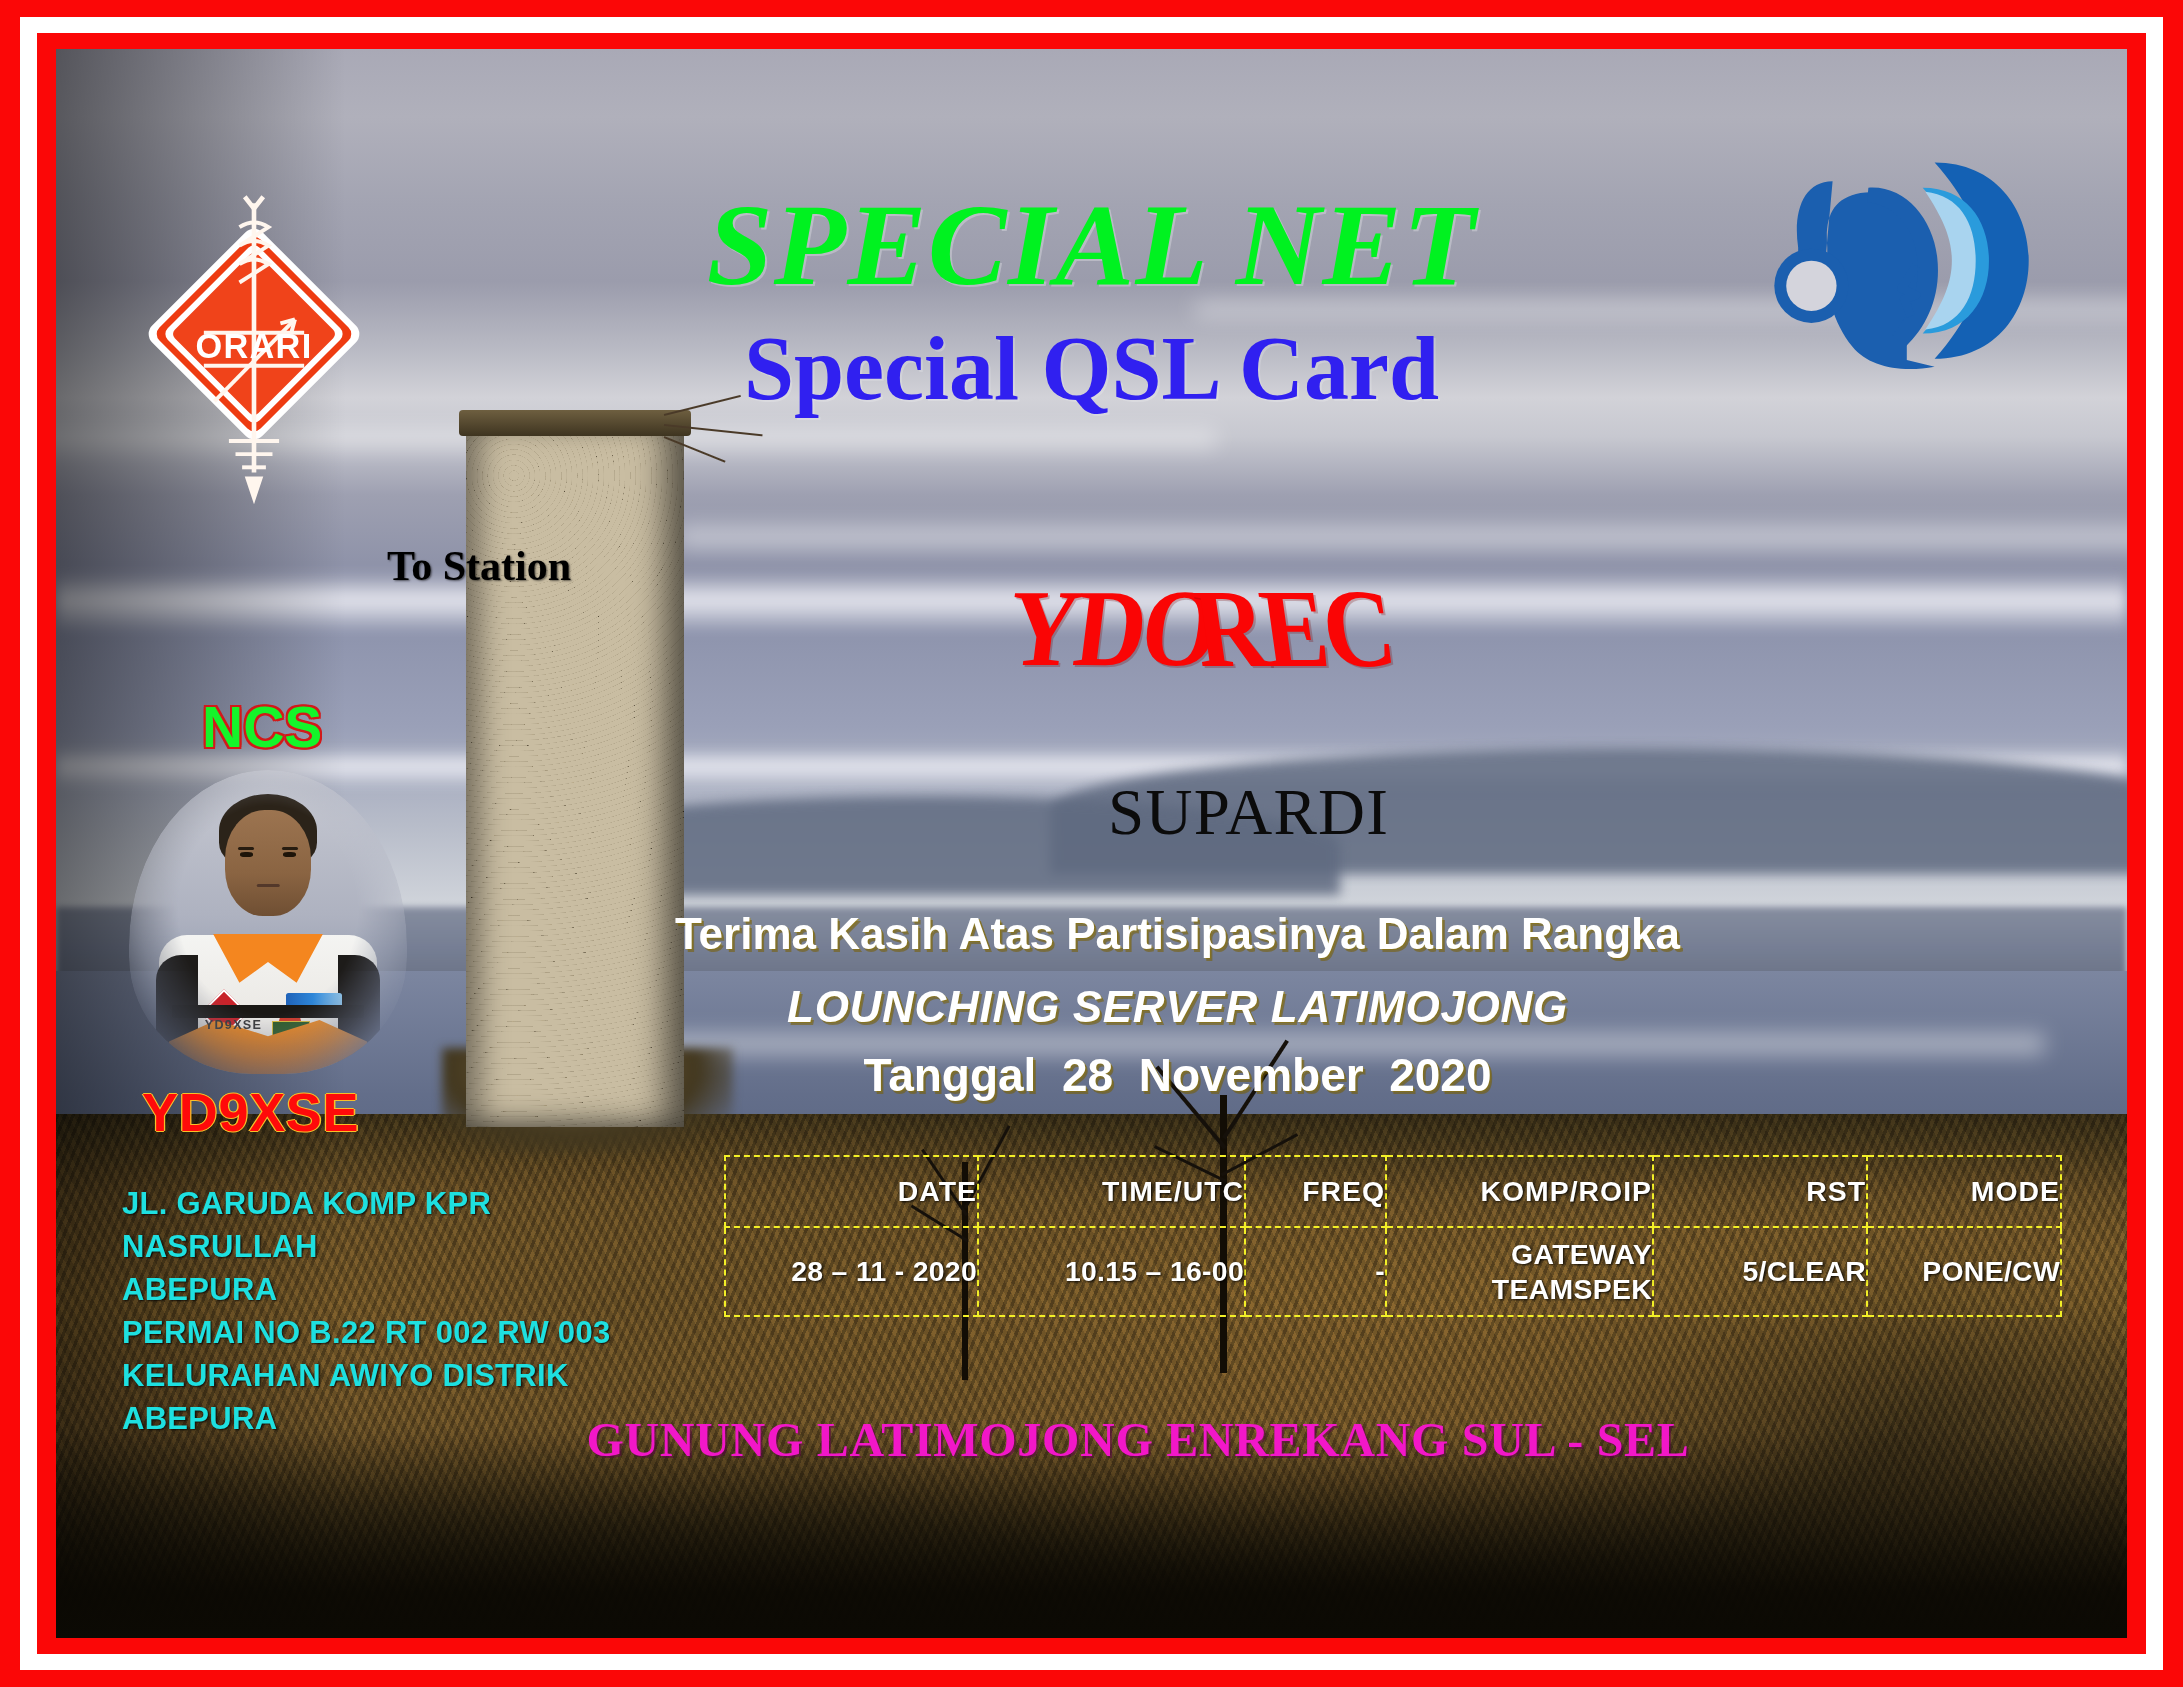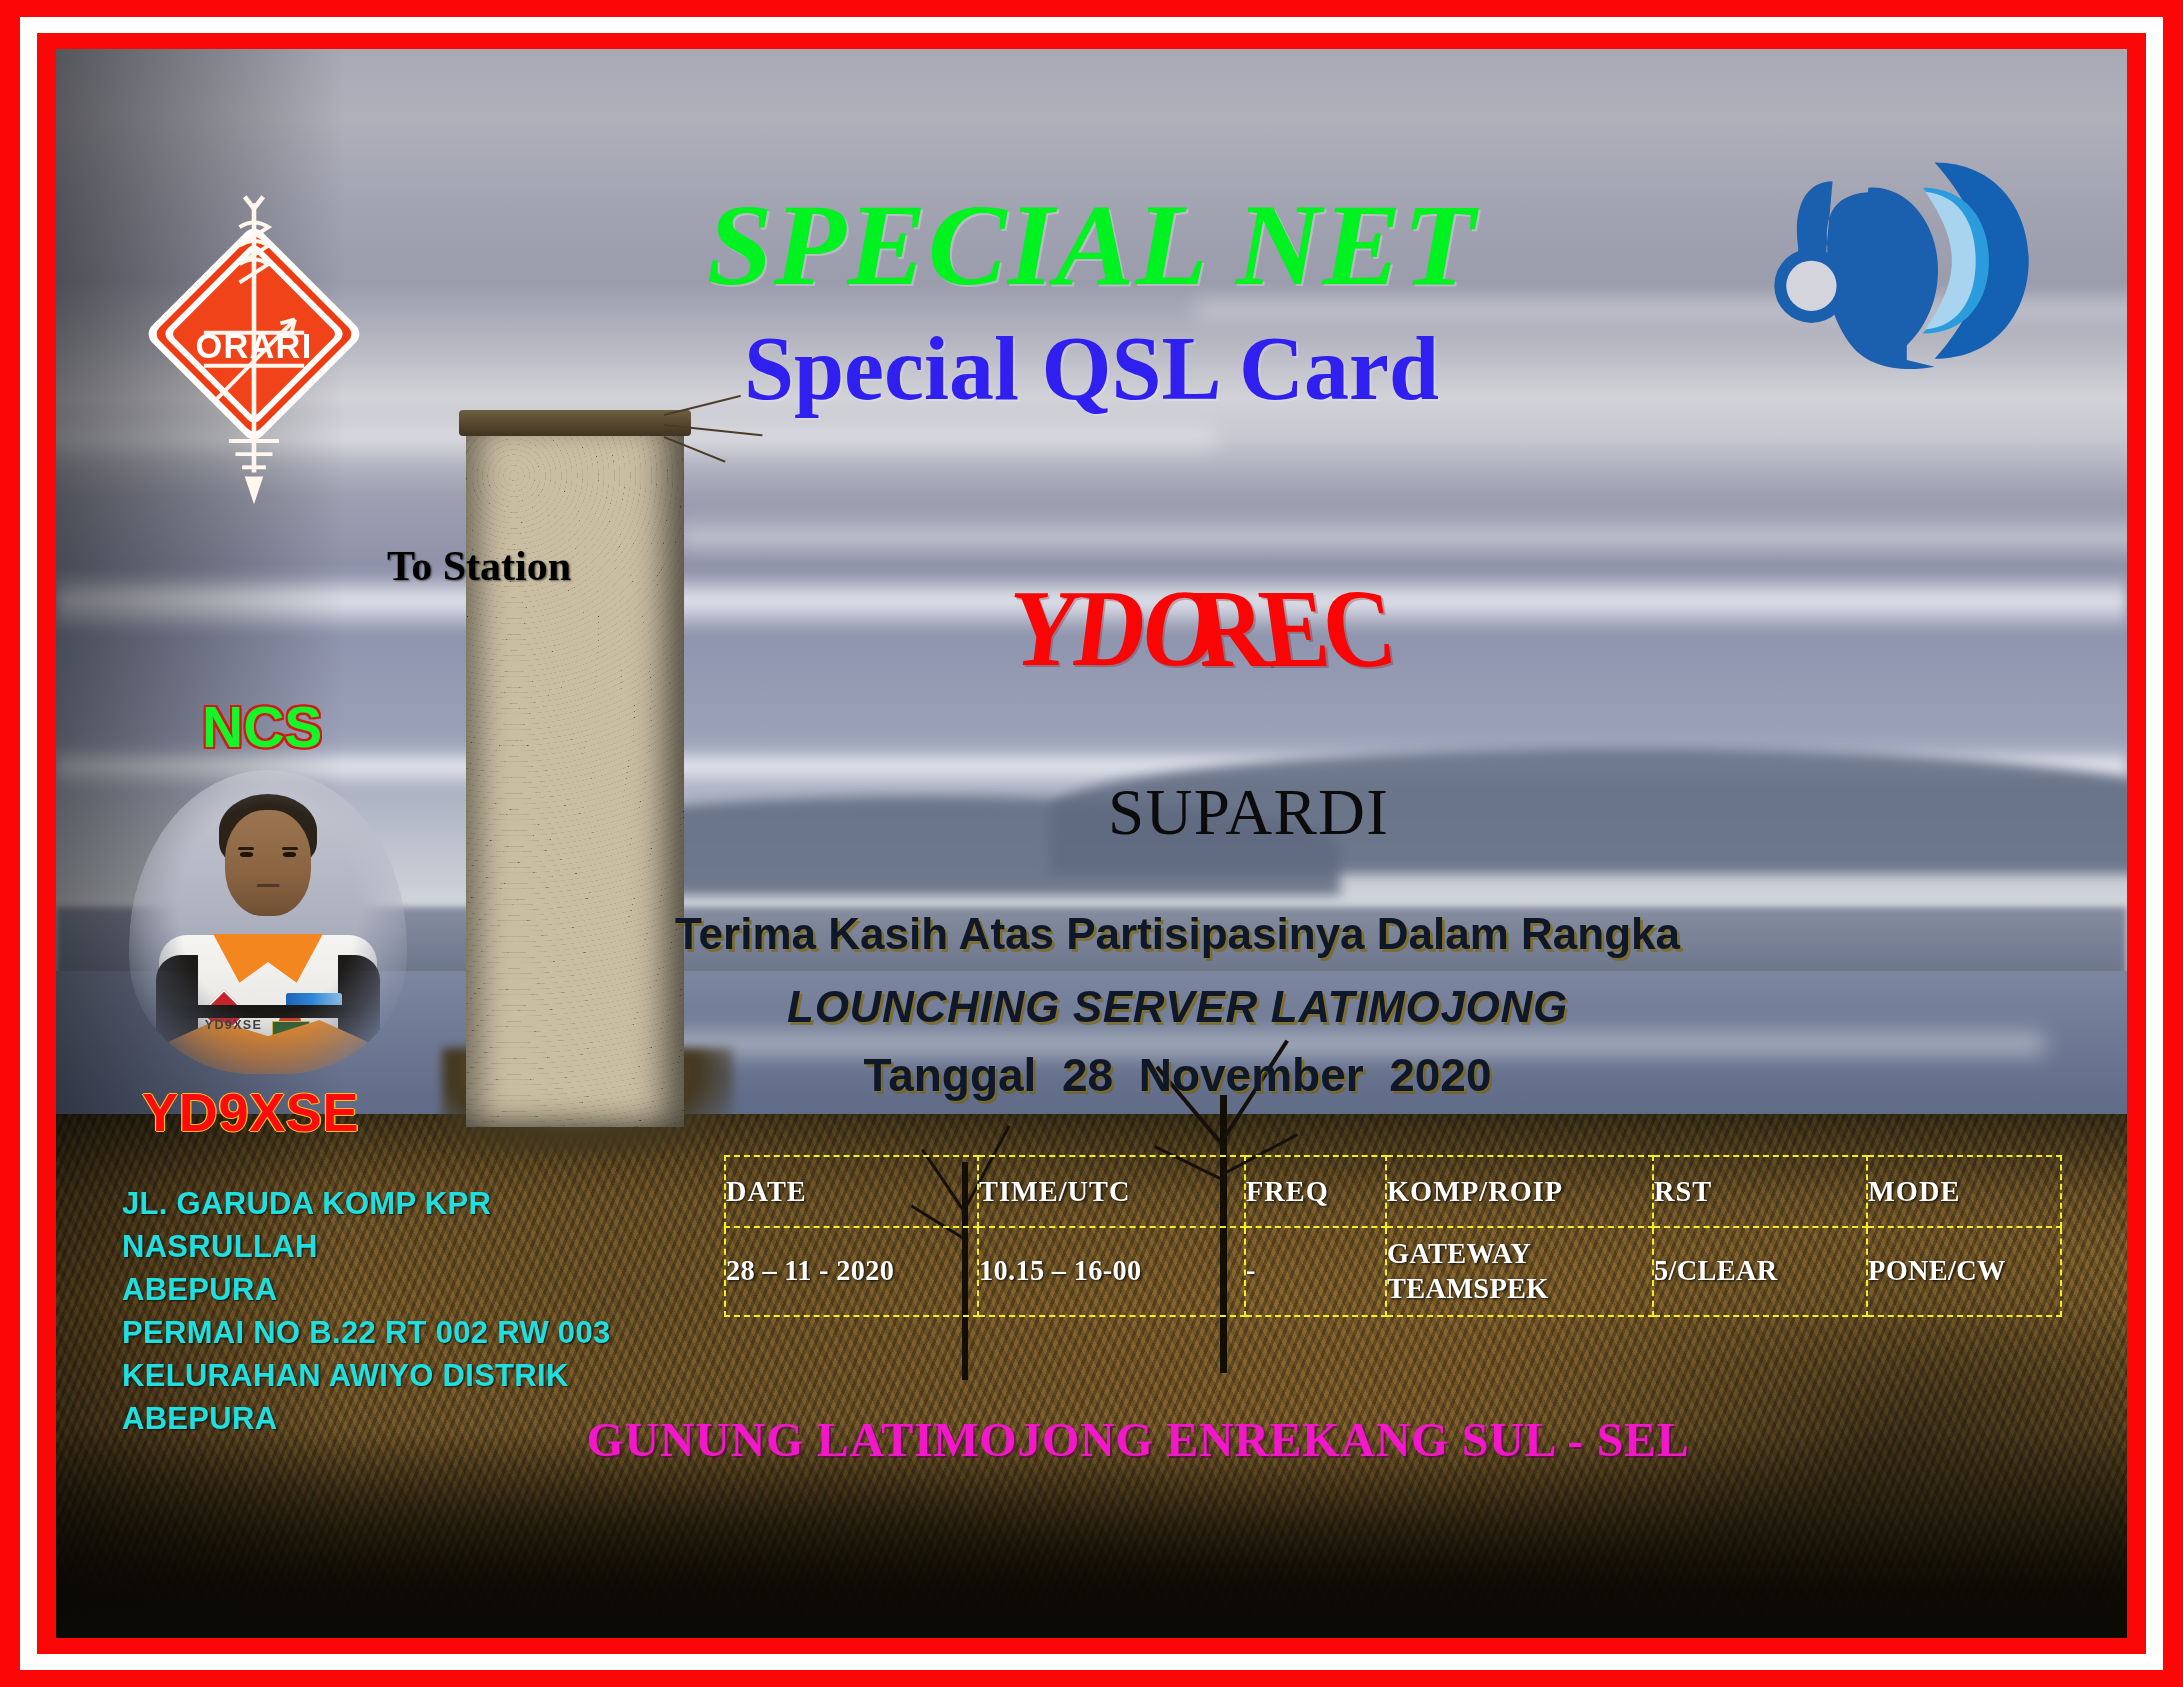--- a/index.html
+++ b/index.html
@@ -148,32 +148,32 @@
   #t-ydorec{left:953px;top:523px;font-size:98px;font-weight:700;color:#fa0505;
      font-family:"Liberation Serif",serif;letter-spacing:-4px;
      text-shadow:2px 2px 0 rgba(120,0,0,.25);}
   #t-ydorec .sk{display:inline-block;transform:skewX(-7deg) scaleY(1.12);}
   #t-ydorec .ov{display:inline-block;margin-left:-20px;transform:skewX(8deg) scaleY(1.14);}
 
   #t-supardi{left:1052px;top:703px;font-size:65px;font-weight:400;color:#0b0b0b;
      font-family:"Liberation Serif",serif;letter-spacing:1.3px;margin-top:23px;}
 
   
-  .ylw{color:#0f172a;font-family:"Liberation Sans",sans-serif;font-weight:700;
+  .ylw{color:#ffffff;font-family:"Liberation Sans",sans-serif;font-weight:700;
      text-shadow:2.6px 2.6px 0 rgba(120,95,0,.55), 1.3px 1.3px 0 rgba(180,150,0,.5);}
   #t-terima{left:0;right:0;top:860px;text-align:center;font-size:44px;}
   #t-lounching{left:0;right:0;top:933px;text-align:center;font-size:44px;font-style:italic;letter-spacing:0.7px;}
   #t-tanggal{left:0;right:0;top:999px;text-align:center;font-size:46px;}
   #t-terima,#t-lounching,#t-tanggal{padding-left:172px;box-sizing:border-box;}
 
   
   #qso-table{position:absolute;left:668px;top:1106px;width:1323px;
      border-collapse:collapse;table-layout:fixed;}
-  #qso-table td{border:2px dashed #f2ef27;color:#ffffff;text-align:left;
-     font-family:Liberation Serif, serif;font-weight:700;
+  #qso-table td{border:2px dashed #f2ef27;color:#ffffff;text-align:right;
+     font-family:Liberation Sans, sans-serif;font-weight:700;
      text-shadow:1.3px 1.3px 2.6px rgba(0,0,0,.85);padding:0;}
   #qso-table tr.head td{height:69px;font-size:28.4px;letter-spacing:1px;vertical-align:middle;}
   #qso-table tr.body td{height:87px;font-size:28.4px;letter-spacing:0.3px;vertical-align:middle;line-height:1.22;}
   .c-date{width:251px;} .c-time{width:265px;} .c-freq{width:139px;}
   .c-voip{width:265px;} .c-rst{width:212px;} .c-mode{width:192px;}
 
   #t-gunung{left:0;right:0;top:1363px;text-align:center;font-size:48px;font-weight:700;
      color:#f217c8;font-family:"Liberation Serif",serif;letter-spacing:0.7px;
      text-shadow:2px 2px 0 rgba(90,0,70,.5);padding-left:93px;box-sizing:border-box;}
 

